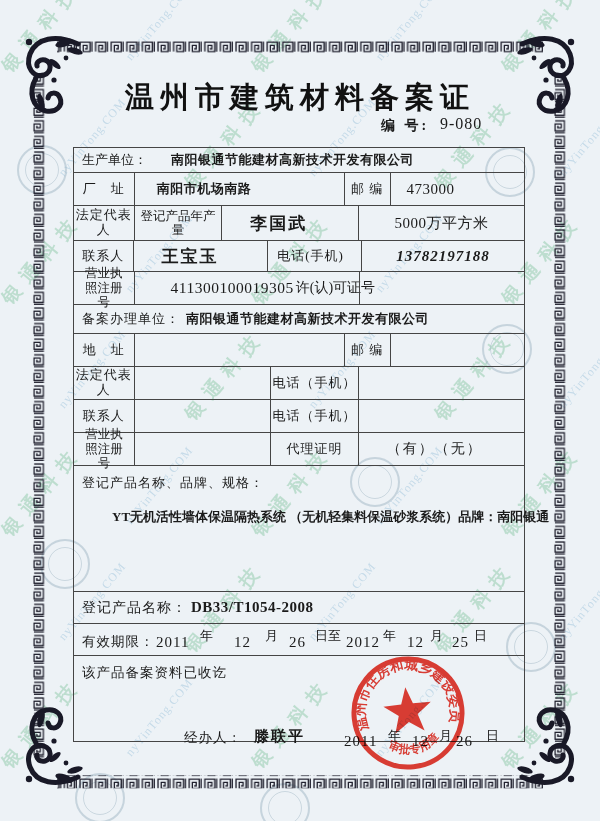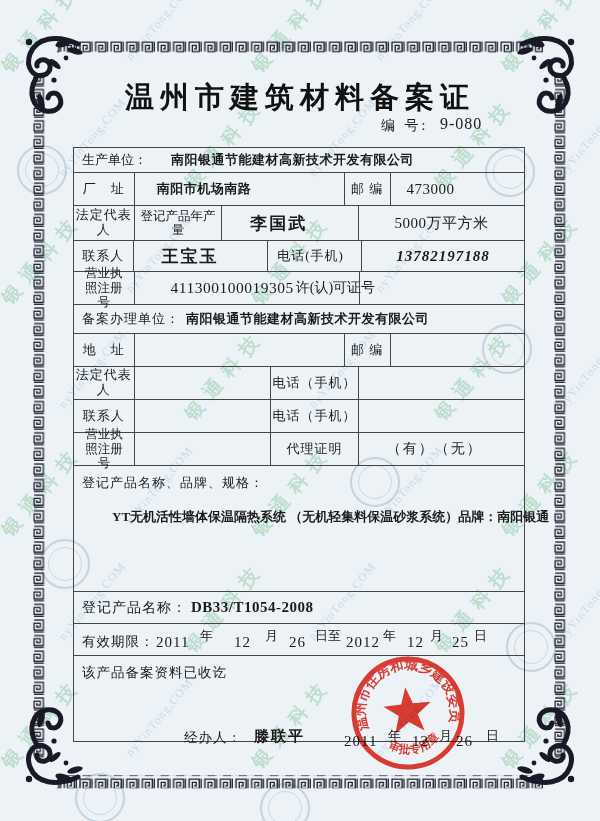--- a/index.html
+++ b/index.html
@@ -14,21 +14,21 @@
   .wm-circle{position:absolute;width:46px;height:46px;border:2px solid rgba(160,182,196,.5);
              border-radius:50%;z-index:1;}
   .wm-circle:before{content:"";position:absolute;inset:6px;border:1px solid rgba(160,182,196,.45);border-radius:50%;}
   
   .frame{position:absolute;left:0;top:0;z-index:2;pointer-events:none;}
   
   .title{position:absolute;left:0;right:0;top:78px;text-align:center;z-index:3;
          font-family:"Liberation Sans","DejaVu Sans",sans-serif;
          font-size:29px;font-weight:bold;letter-spacing:6px;color:#111;}
   .serial{position:absolute;top:115px;z-index:3;font-size:14px;}
-  .serial-label{position:absolute;left:381px;top:2px;font-weight:normal;letter-spacing:3px;white-space:nowrap;}
+  .serial-label{position:absolute;left:381px;top:2px;font-weight:bold;letter-spacing:3px;white-space:nowrap;}
   .serial-value{position:absolute;left:440px;top:0;font-size:16px;letter-spacing:1px;white-space:nowrap;}
   
   .tbl{position:absolute;left:73px;top:147px;width:452px;height:595px;z-index:3;
        border:1.6px solid #454545;box-sizing:border-box;font-size:13px;}
   .row{display:flex;box-sizing:border-box;border-bottom:1.4px solid #454545;position:relative;}
   .row:last-child{border-bottom:none;}
   .cell{box-sizing:border-box;display:flex;align-items:center;overflow:visible;}
   .cell+.cell{border-left:1.4px solid #454545;}
   .lbl{justify-content:center;text-align:center;letter-spacing:1px;line-height:1.15;}
   .lbl.small{font-size:12.5px;letter-spacing:0;}

